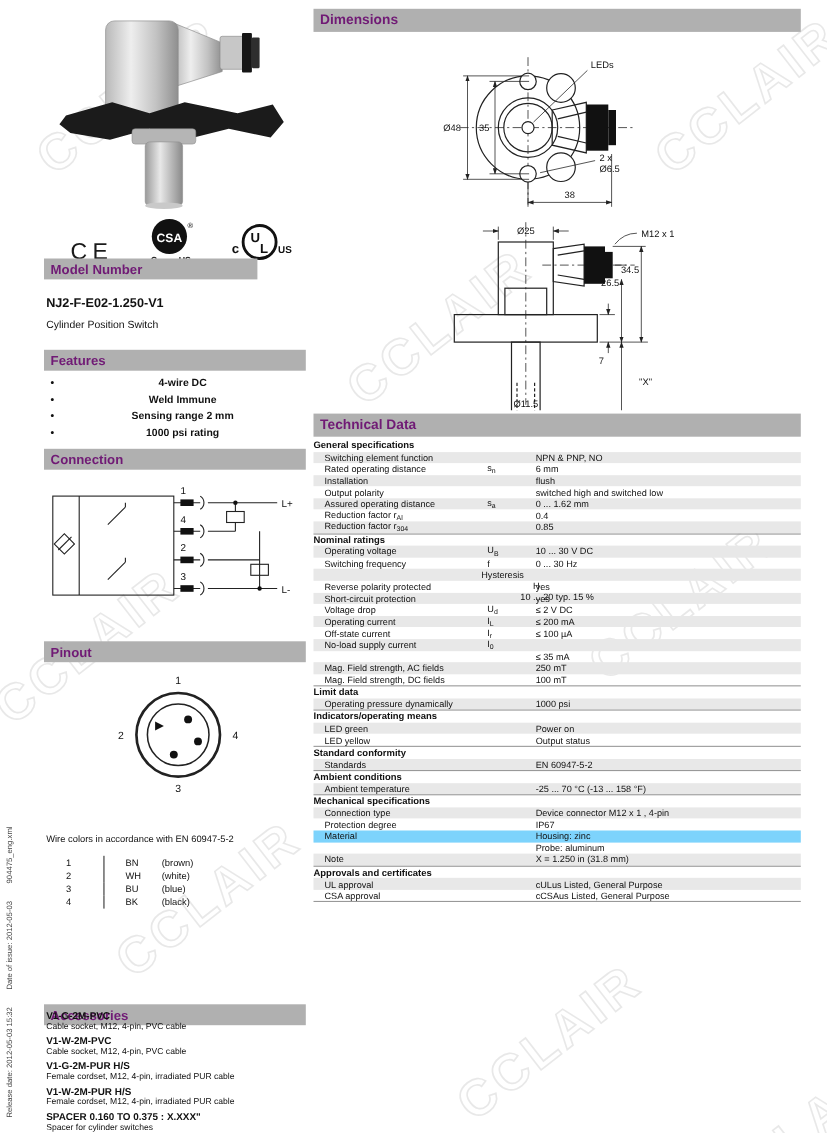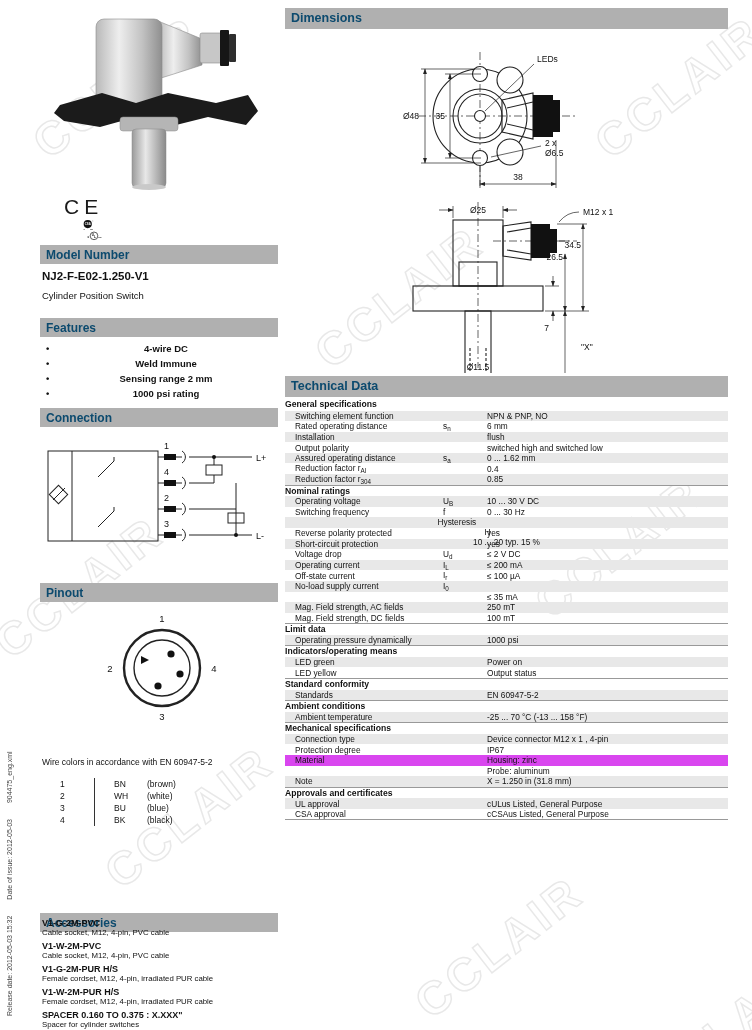--- a/index.html
+++ b/index.html
@@ -13,21 +13,21 @@
     transform:rotate(-38deg); pointer-events:none; white-space:nowrap; }
 
   
   .sidebar-note { position:absolute; left:6px; top:1016px; transform:rotate(-90deg);
     transform-origin:0 0; font-size:7px; color:#444; white-space:nowrap; width:300px; }
   .sidebar-note span { margin-right:14px; }
 
   .left-col  { position:absolute; left:40px;  top:0; width:238px; }
   .right-col { position:absolute; left:285px; top:0; width:443px; }
 
-  .bar { background:#b0b0b0; font-weight:bold; padding:3px 6px 2px 6px; color:#0c4a6e; }
+  .bar { background:#b0b0b0; font-weight:bold; padding:3px 6px 2px 6px; color:#701a75; }
   .bar-sm { font-size:12px; height:19px; }
   .bar-lg { font-size:12.5px; height:21px; }
 
   .abs { position:absolute; }
 
   
   .model-code { font-size:11.5px; font-weight:bold; }
   .model-name { font-size:9.5px; }
   .features-list { list-style:none; font-size:9.5px; font-weight:bold; }
   .features-list li { padding-left:14px; position:relative; margin-bottom:4px;text-align:center; }
@@ -48,21 +48,21 @@
   .tech-table { width:443px; border-bottom:1px solid #999; }
   .t-section { font-size:8.6px; font-weight:bold; height:11.5px; line-height:11.5px; }
   .t-sep { border-top:1px solid #999; }
   .t-row { display:flex; height:10.6px; align-items:center; font-size:8.3px; }
   .t-row.stripe { background:#e8e8e8; }
   .t-label { width:158px; padding-left:10px; white-space:nowrap; }
   .t-sym { width:44px; }
   .t-value { flex:1; white-space:nowrap; }
   sub { font-size:6.3px; vertical-align:-2px; }
 
-  .cert-row { display:flex; align-items:flex-start; justify-content:space-between; padding:0 12px 0 24px;flex-direction:column; }
+  .cert-row { display:flex; align-items:flex-end; justify-content:space-between; padding:0 12px 0 24px; }
   .ce-text { font-size:21px; letter-spacing:5px; color:#1a1a1a; }
 
   svg text { font-family:"Liberation Sans","DejaVu Sans",sans-serif; }
 </style>
 </head>
 <body>
 
 <div class="page">
 
   <div class="watermark" style="left:18px;top:60px">CCLAIR</div>
@@ -118,21 +118,21 @@
       </svg>
       <svg width="60" height="40" viewBox="0 0 60 40">
         <circle cx="30" cy="19" r="15" fill="none" stroke="#111" stroke-width="2.6"></circle>
         <text x="26" y="19" text-anchor="middle" font-size="12" font-weight="bold" fill="#111">U</text>
         <text x="34" y="29" text-anchor="middle" font-size="12" font-weight="bold" fill="#111">L</text>
         <text x="8" y="29" text-anchor="middle" font-size="12" font-weight="bold" fill="#111">c</text>
         <text x="53" y="29" text-anchor="middle" font-size="9" font-weight="bold" fill="#111">US</text>
       </svg>
     </div>
 
-    <div class="bar bar-sm abs" style="left: 0px; top: 245px; width: 238px; background: rgb(176, 176, 176);">Model Number</div>
+    <div class="bar bar-sm abs" style="left: 0px; top: 235px; width: 194px; background: rgb(176, 176, 176);">Model Number</div>
     <div class="model-code abs" style="left:2px;top:270px">NJ2-F-E02-1.250-V1</div>
     <div class="model-name abs" style="left:2px;top:290px">Cylinder Position Switch</div>
 
     <div class="bar bar-sm abs" style="left: 0px; top: 318px; width: 238px; background: rgb(176, 176, 176);">Features</div>
     <ul class="features-list abs" style="left:4px;top:343px;width:230px" id="features-list">
         <li>4-wire DC</li>
         <li>Weld Immune</li>
         <li>Sensing range 2 mm</li>
         <li>1000 psi rating</li>
       </ul>
@@ -497,21 +497,21 @@
         <div class="t-row stripe" style="background: rgb(232, 232, 232);">
           <span class="t-label">Connection type</span>
           <span class="t-sym"></span>
           <span class="t-value">Device connector M12 x 1 , 4-pin</span>
         </div>
         <div class="t-row">
           <span class="t-label">Protection degree</span>
           <span class="t-sym"></span>
           <span class="t-value">IP67</span>
         </div>
-        <div class="t-row stripe" style="background: #d946ef;">
+        <div class="t-row stripe" style="background: #7dd3fc;">
           <span class="t-label">Material</span>
           <span class="t-sym"></span>
           <span class="t-value">Housing: zinc</span>
         </div>
         <div class="t-row">
           <span class="t-label"></span>
           <span class="t-sym"></span>
           <span class="t-value">Probe: aluminum</span>
         </div>
         <div class="t-row stripe" style="background: rgb(232, 232, 232);">

